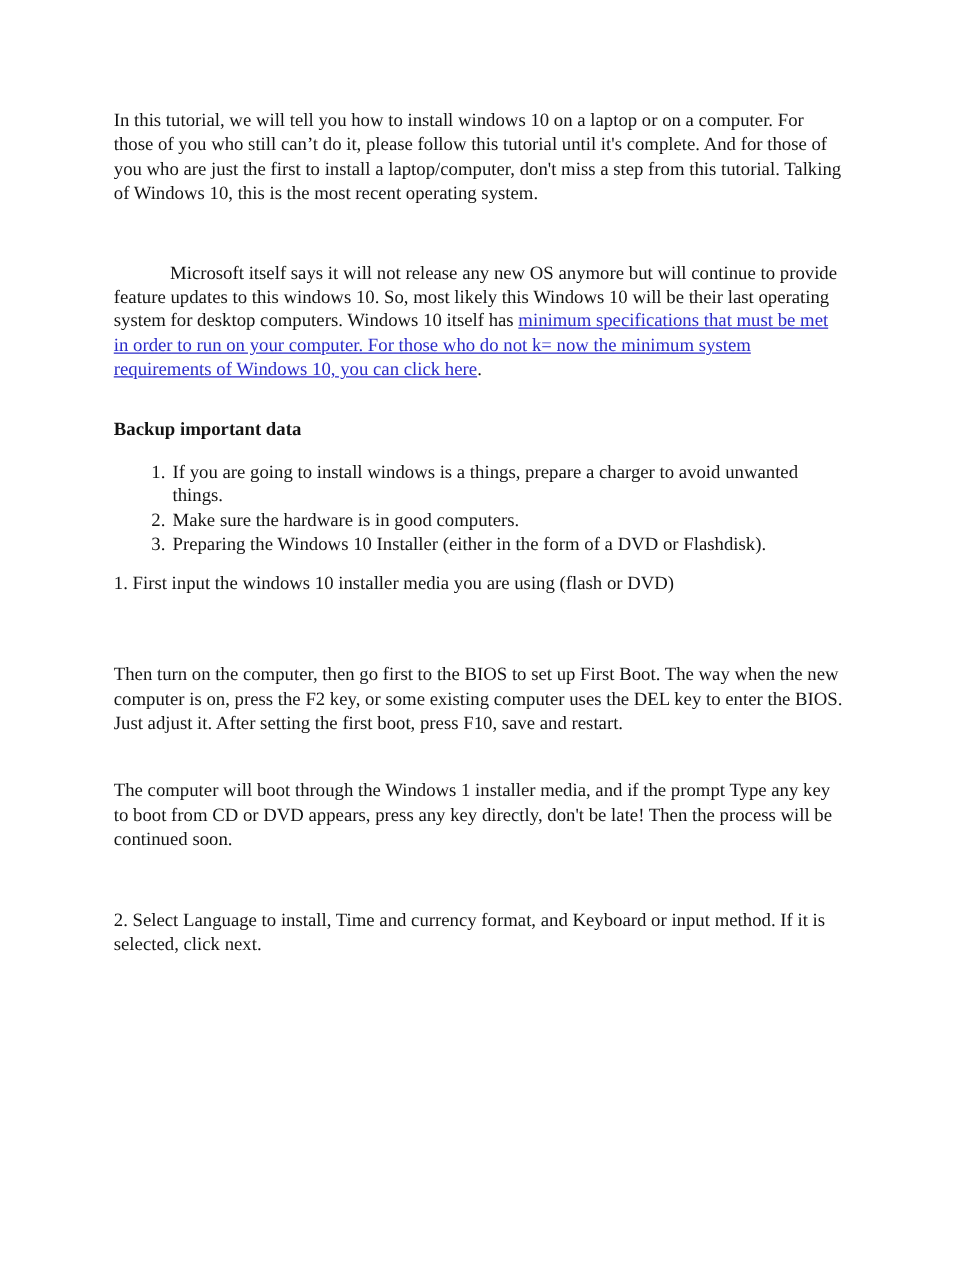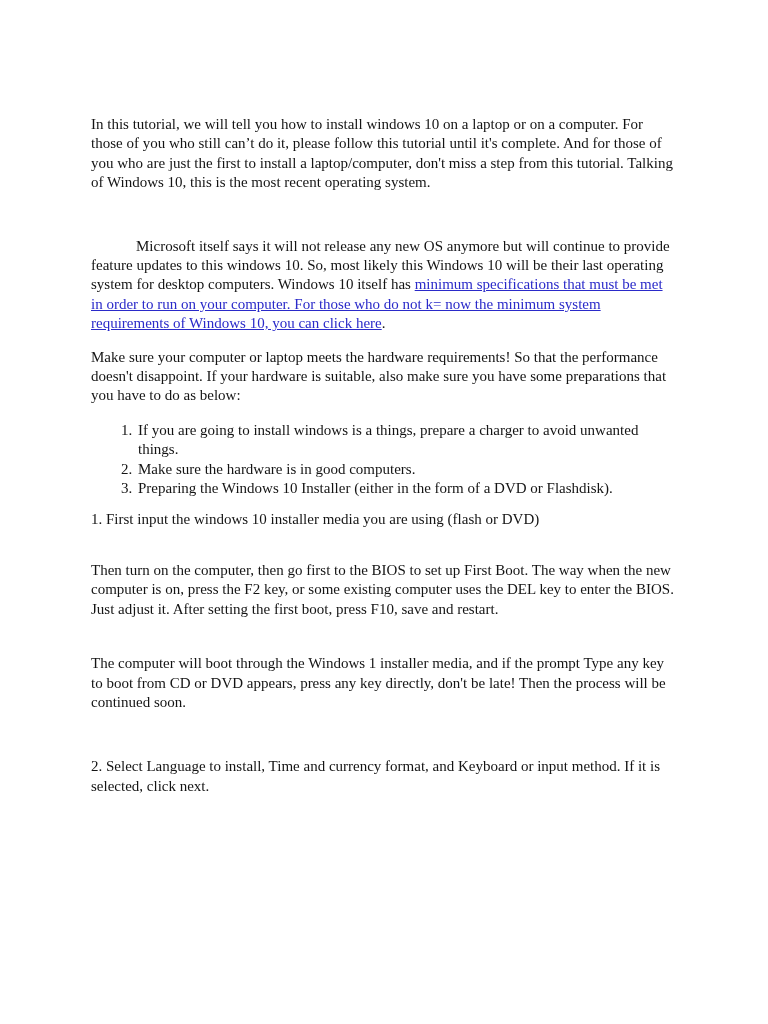--- a/index.html
+++ b/index.html
@@ -11,21 +11,21 @@
     width: 768px;
     height: 1024px;
     overflow: hidden;
     font-family: "Liberation Serif", "DejaVu Serif", serif;
     color: #141414;
   }
   .doc-page {
     box-sizing: border-box;
     width: 768px;
     height: 1024px;
-    padding: 115px 91px 0 91px;
+    padding: 88px 91px 0 91px;
     background: #ffffff;
   }
   .doc-content {
     width: 586px;
     font-size: 15px;
     line-height: 19.4px;
   }
   p {
     margin: 0;
     padding: 0;
@@ -38,41 +38,41 @@
     margin: 15px 0 0 0;
     padding: 0 0 0 45px;
     list-style: decimal outside;
   }
   ol.backup-list li {
     margin: 0;
     padding-left: 2px;
   }
   .para-steps        { margin-top: 47px; }
   .para-step1        { margin-top: 11px; }
-  .para-thenturn     { margin-top: 32px; }
+  .para-thenturn     { margin-top: 54px; }
   .para-boot         { margin-top: 35px; }
   .para-step2        { margin-top: 45px; }
   a.doc-link {
     color: var(--link-color, #2a2ac9);
     text-decoration: underline;
     cursor: pointer;
   }
 </style>
 </head>
 <body>
 
 <div class="doc-page">
   <div class="doc-content">
 
     <p class="para-intro">In this tutorial, we will tell you how to install windows 10 on a laptop or on a computer. For those of you who still can’t do it, please follow this tutorial until it's complete. And for those of you who are just the first to install a laptop/computer, don't miss a step from this tutorial. Talking of Windows 10, this is the most recent operating system.</p>
 
     <p class="para-microsoft"><span>Microsoft itself says it will not release any new OS anymore but will continue to provide feature updates to this windows 10. So, most likely this Windows 10 will be their last operating system for desktop computers. Windows 10 itself has </span><a class="doc-link">minimum specifications that must be met in order to run on your computer. For those who do not k= now the minimum system requirements of Windows 10, you can click here</a><span>.</span></p>
 
-    <p class="para-requirements">Make sure your computer or laptop meets the hardware requirements! So that the performance doesn't disappoint. If your hardware is suitable, also make sure you have some preparations that you have to do as below:</p>
 
+    <p class="heading-backup">Backup important data</p>
 
     <ol class="backup-list">
       <li>If you are going to install windows is a things, prepare a charger to avoid unwanted things.</li>
       <li>Make sure the hardware is in good computers.</li>
       <li>Preparing the Windows 10 Installer (either in the form of a DVD or Flashdisk).</li>
     </ol>
 
 
     <p class="para-step1">1. First input the windows 10 installer media you are using (flash or DVD)</p>
 

